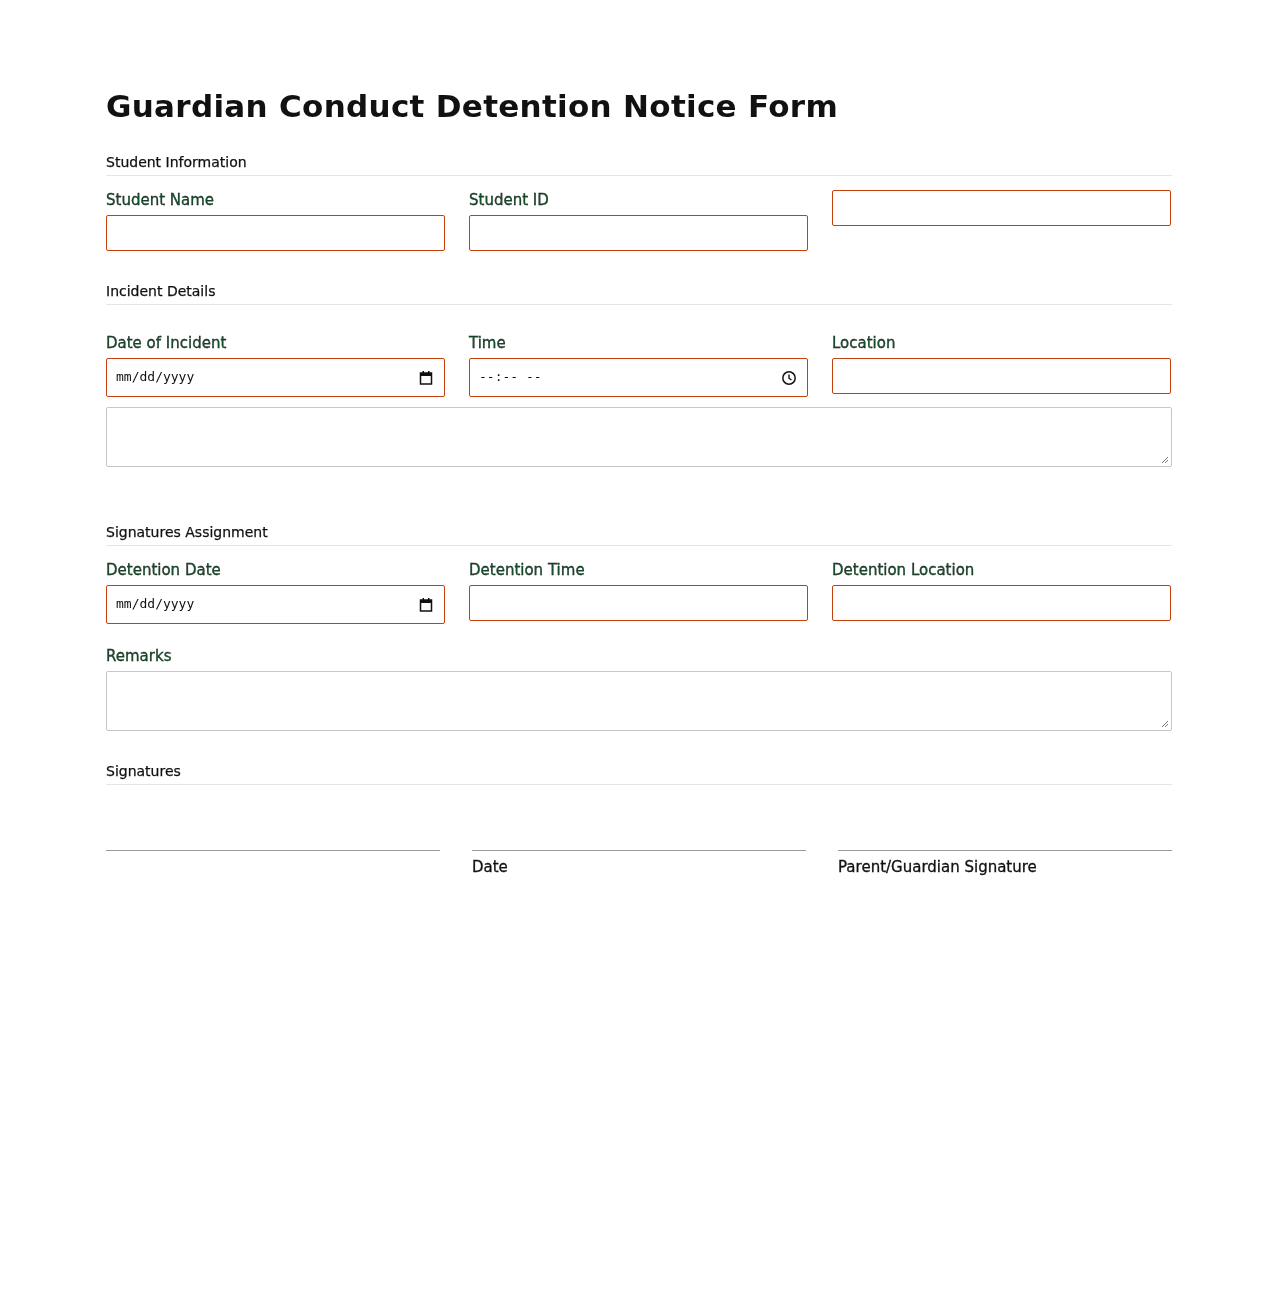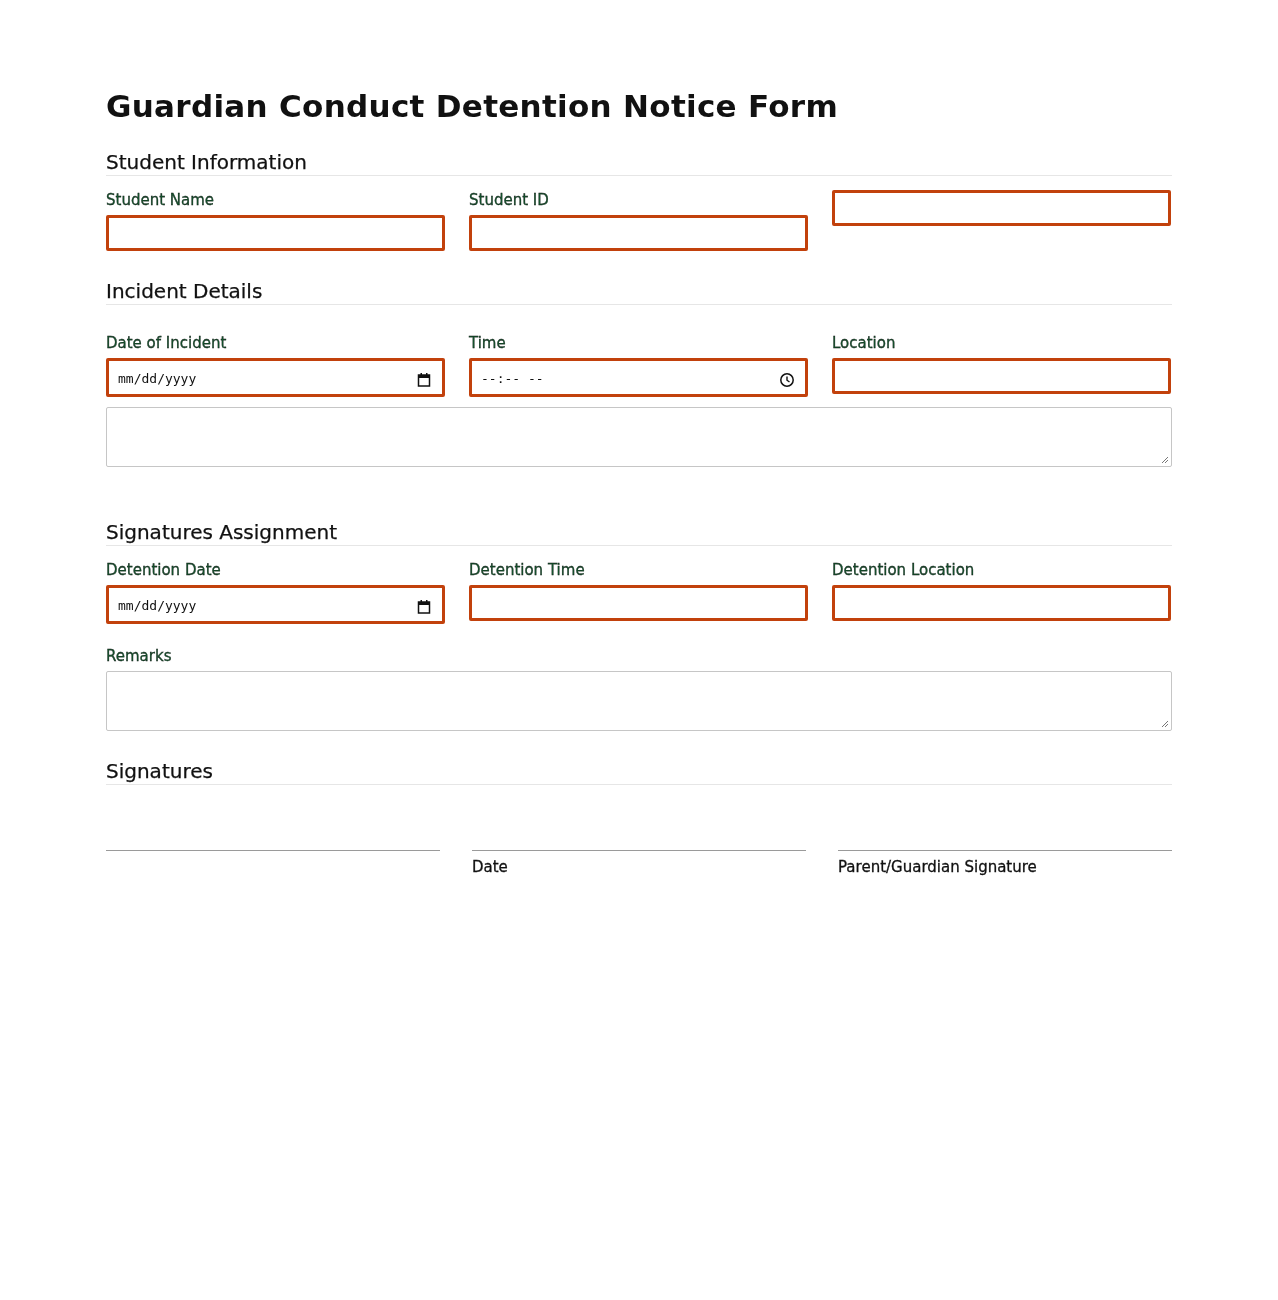--- a/index.html
+++ b/index.html
@@ -10,34 +10,34 @@
       color: #111;
     }
     .page { position: absolute; left: 106px; top: 0; width: 1066px; }
     h1 {
       position: absolute; top: 88px; left: 0; margin: 0;
       font-size: 31px; font-weight: bold; letter-spacing: 0.3px; color: #111;
       white-space: nowrap;
     }
     .section { position: absolute; left: 0; width: 1066px; }
     .section-title {
-      font-size: 20px; font-weight: normal; color: #111;
+      font-size: 14px; font-weight: normal; color: #111;
       padding-bottom: 21px; border-bottom: 1px solid #e6e6e6;
       height: 24px; line-height: 20px;
       -webkit-text-stroke: 0.25px #111;
     }
     .row { position: absolute; left: 0; width: 1066px; display: flex; gap: 24px; }
     .field { width: 339px; }
     .field.full { width: 1066px; }
     label.lbl {
       display: block; font-size: 15px; color: #14532d; height: 20px; line-height: 20px;
       margin-bottom: 5px; -webkit-text-stroke: 0.3px #111;
     }
     .input {
-      width: 100%; height: 36px; border: 3px solid #c2410c; border-radius: 2px;
+      width: 100%; height: 36px; border: 1px solid #c2410c; border-radius: 2px;
       background: #fff; position: relative;
     }
     .input.tall { height: 39px; }
     .input .ph {
       position: absolute; left: 9px; top: 10px;
       font-family: "DejaVu Sans Mono", "Liberation Mono", monospace;
       font-size: 13px; color: #111;
     }
     .input .ico { position: absolute; right: 10px; top: 11px; width: 16px; height: 16px; }
     .textarea {

